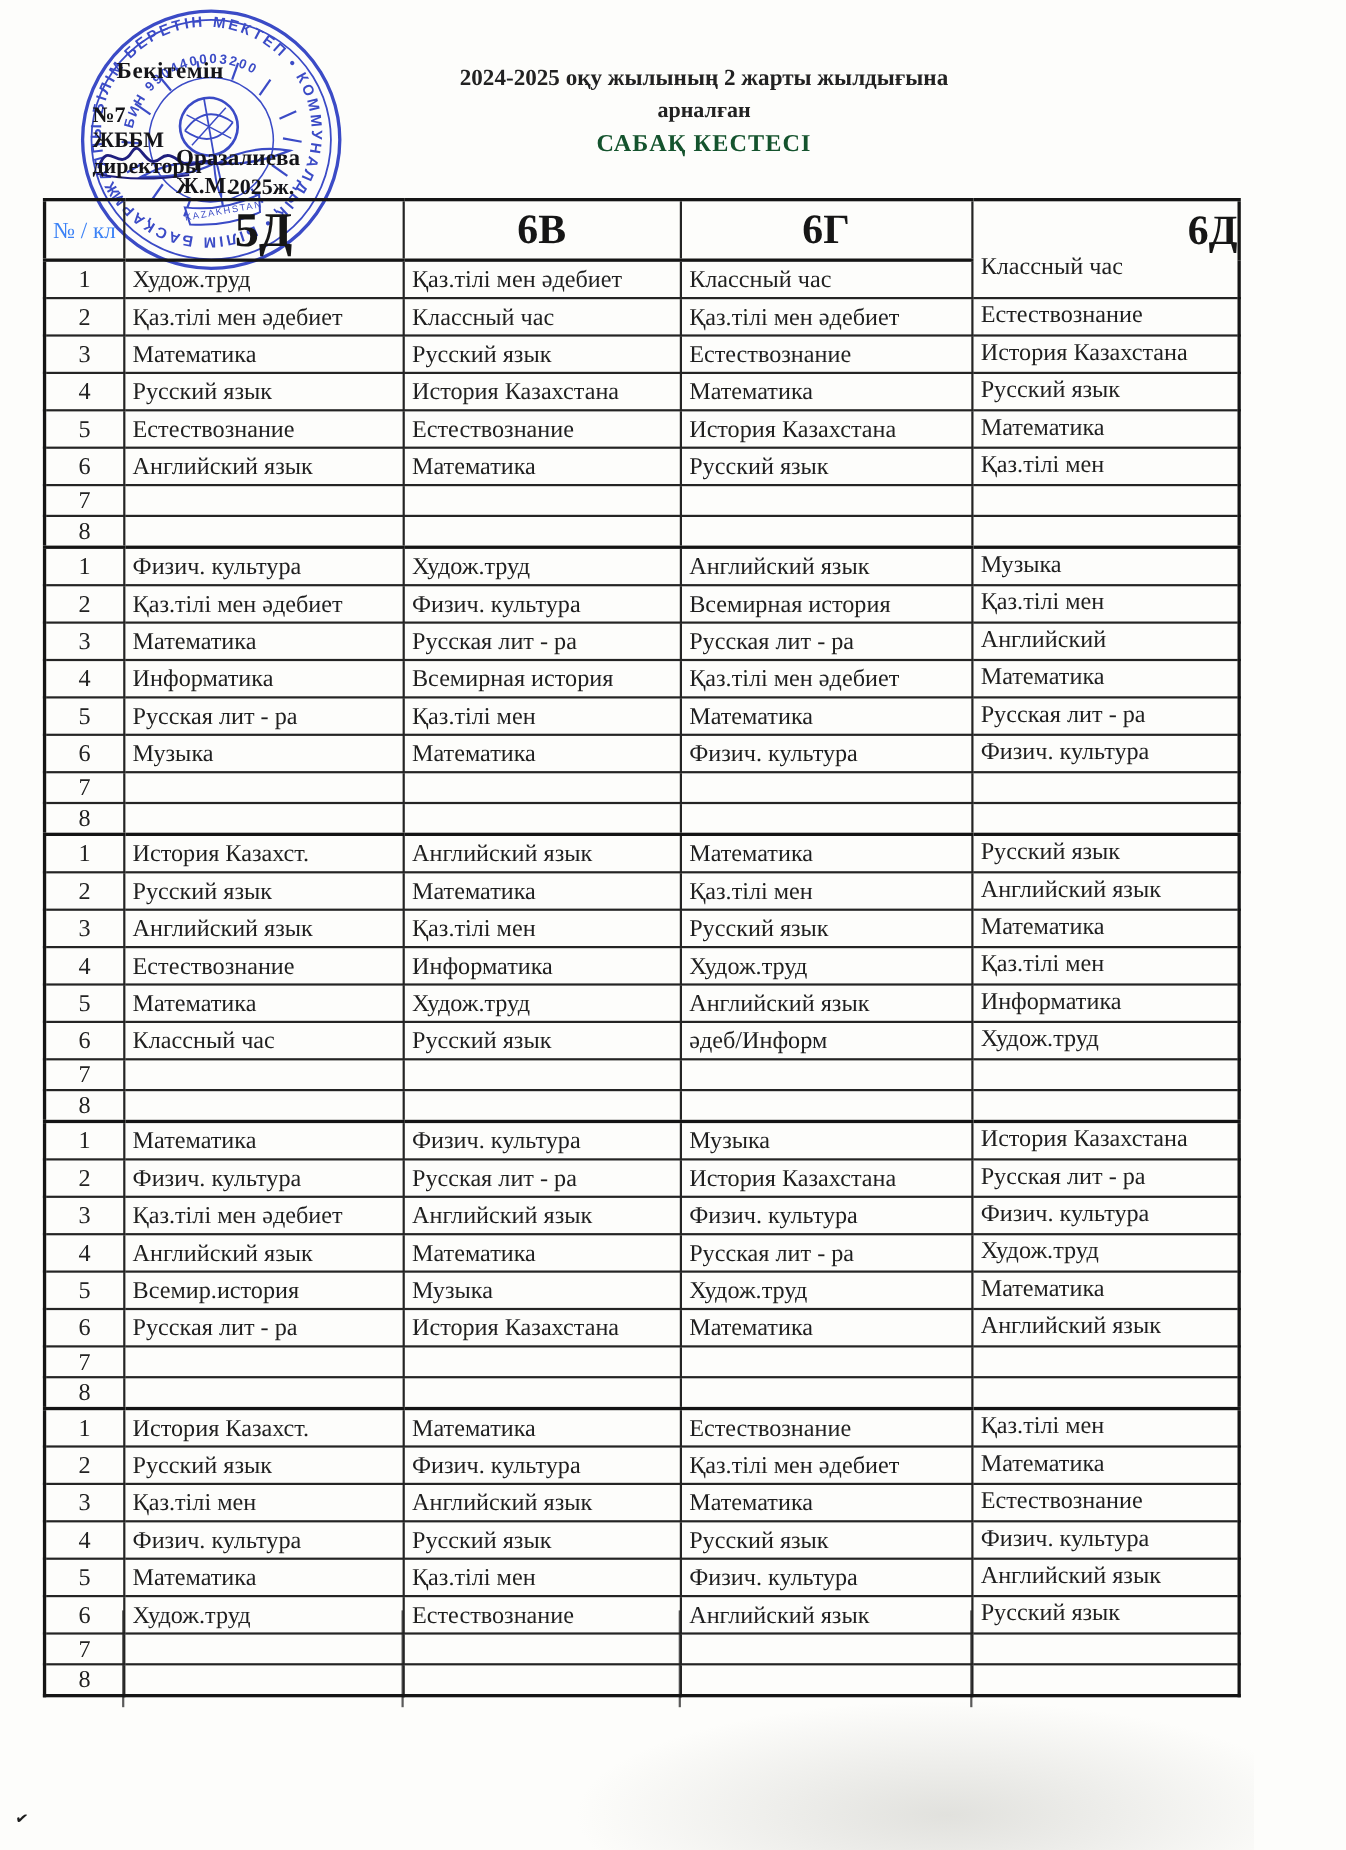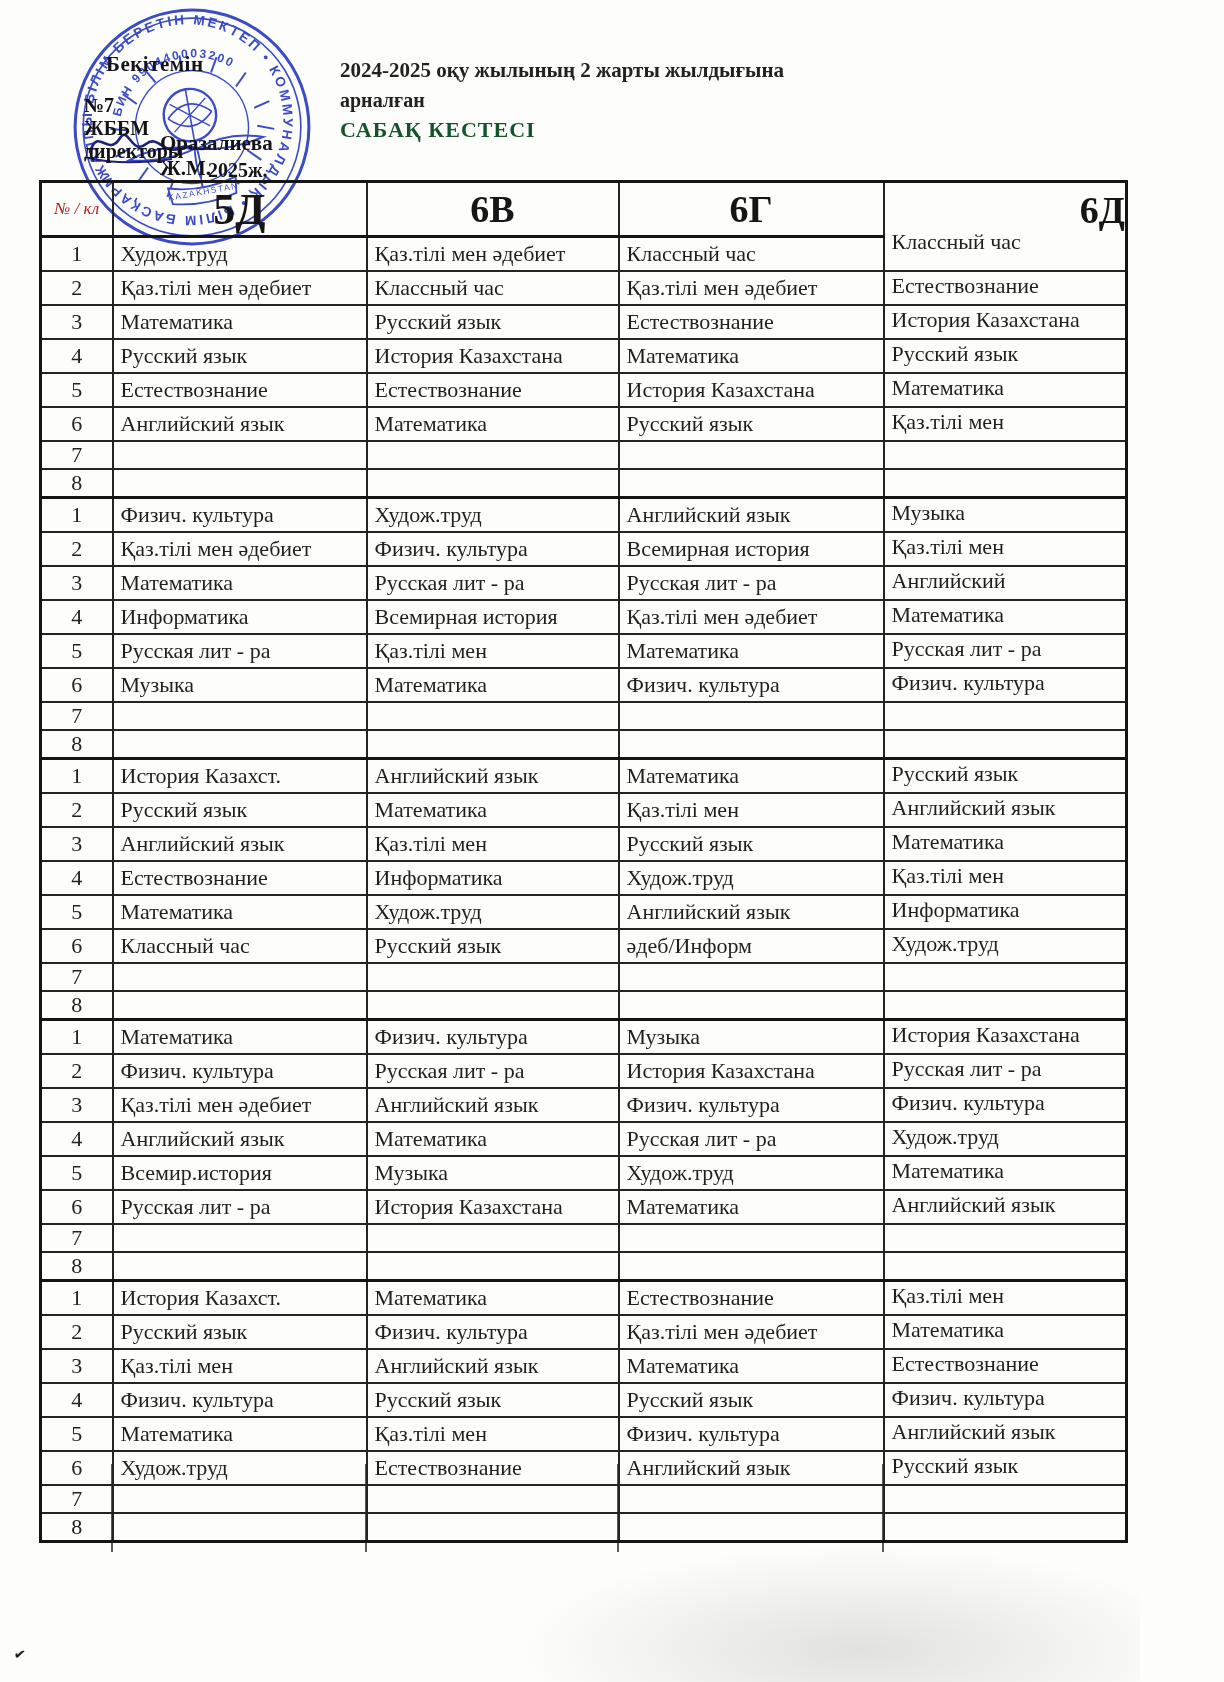--- a/index.html
+++ b/index.html
@@ -19,21 +19,21 @@
     z-index:1;
   }
   
   .approval{position:absolute;left:0;top:0;z-index:2;font-weight:bold;color:#141418;}
   .approval .l1{position:absolute;left:106px;top:52px;font-size:21px;letter-spacing:.5px;}
   .approval .l2{position:absolute;left:84px;top:94px;font-size:20px;}
   .approval .l3{position:absolute;left:160px;top:131px;font-size:21px;}
   .approval .l4{position:absolute;left:208px;top:159px;font-size:20px;}
   .signature{position:absolute;left:84px;top:118px;z-index:2;}
   
-  .title{position:absolute;left:340px;top:58px;width:600px;text-align:left;z-index:2;color:#222;}
+  .title{position:absolute;left:340px;top:58px;width:600px;text-align:center;z-index:2;color:#222;}
   .title .t1{font-size:21px;font-weight:bold;}
   .title .t2{font-size:20px;font-weight:bold;margin-top:6px;}
   .title .t3{font-size:22px;font-weight:bold;margin-top:5px;letter-spacing:1px;color:#14532d;}
   
   .sched{
     position:absolute;left:39px;top:180px;z-index:3;
     border-collapse:collapse;table-layout:fixed;
     background:transparent;
   }
   .sched th,.sched td{
@@ -42,21 +42,21 @@
     text-align:left;vertical-align:middle;
     white-space:nowrap;overflow:visible;
     font-family:"Liberation Serif","DejaVu Serif",serif;
     color:#1f1f1f;
   }
   .sched thead th{
     height:52px;text-align:center;padding:0;
     font-size:38px;font-weight:bold;color:#161616;
     border-bottom:3px solid #151515;border-top:3px solid #151515;
   }
-  .sched thead th.corner{font-size:17px;font-weight:normal;color:#b91c1c;font-style:italic;}
+  .sched thead th.corner{font-size:21px;font-weight:normal;color:#3b82f6;}
   .sched thead th.c1{font-size:44px;}
   .sched thead th.c4{border-bottom:none;text-align:right;}
   .sched{border:3px solid #151515;}
   .sched td{height:32px;font-size:22px;}
   .sched td.num{text-align:center;padding:0;font-size:22px;color:#222;}
   .sched tr.empty-row td{height:26px;}
   .sched tr.block-start td{border-top:3px solid #141414;}
   .sched tr.b0.r0 td:last-child{border-top:none;vertical-align:top;}
   .sched tr.b0.r0 td:last-child span{position:relative;top:-8px;display:inline-block;}
   .sched td:last-child span{position:relative;top:-2px;}

